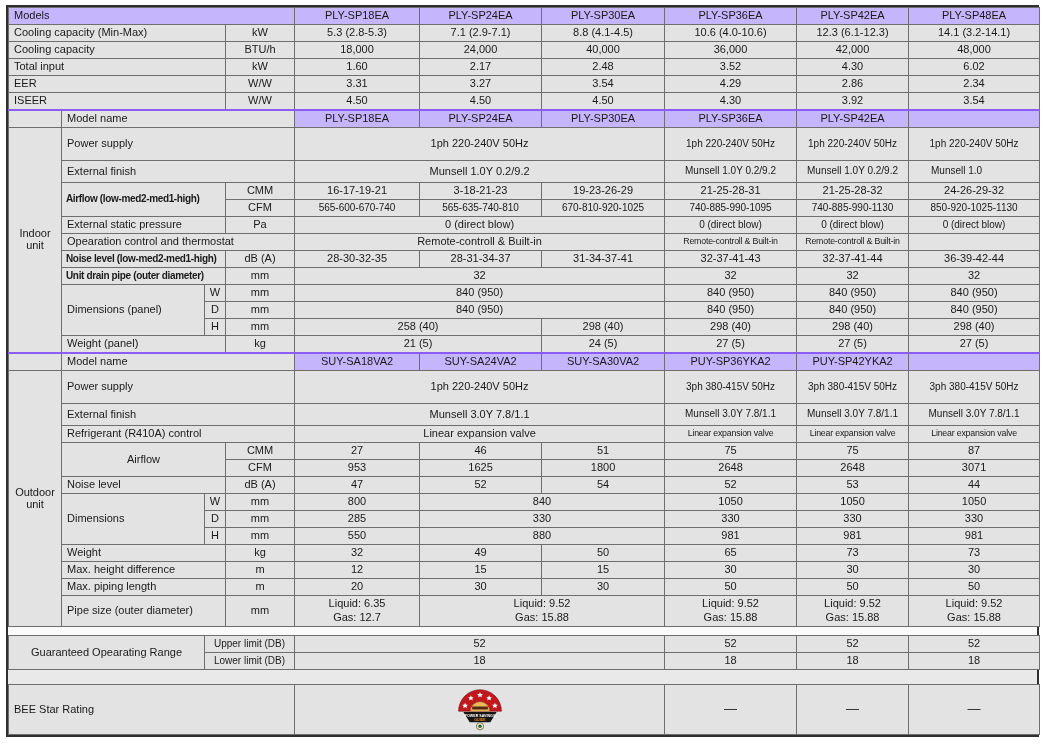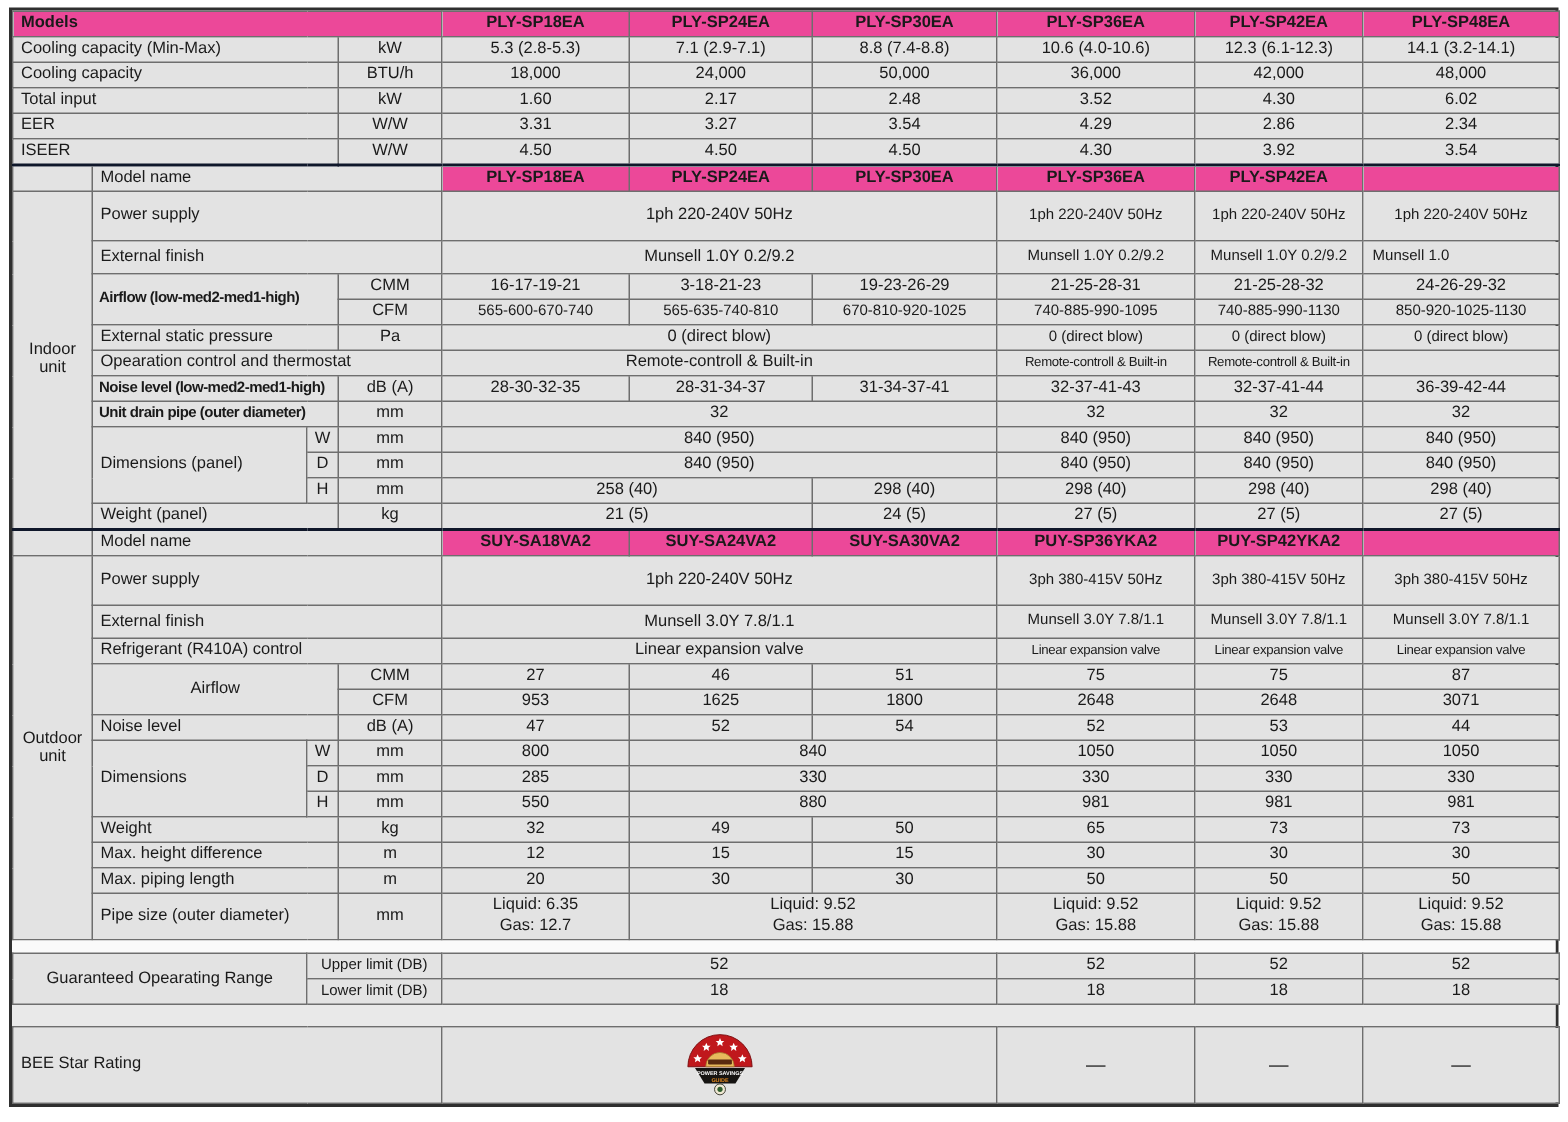--- a/index.html
+++ b/index.html
@@ -1,31 +1,31 @@
 <!DOCTYPE html>
 <html><head>
 <meta charset="utf-8">
 <style>
   html,body{margin:0;padding:0;background:#ffffff;}
   body{width:1045px;height:748px;overflow:hidden;font-family:"Liberation Sans","DejaVu Sans",sans-serif;color:#1a1a1a;}
   .frame{margin:5px 6px;border:2px solid #2f2f2f;background:#ffffff;}
   table{border-collapse:collapse;width:100%;table-layout:fixed;}
   td{border:1px solid #6e6e6e;background:#e3e3e3;font-size:11px;height:16px;line-height:1.05;
      text-align:center;vertical-align:middle;padding:0 3px;overflow:hidden;white-space:nowrap;}
-  td.hd{background:#ec4899;font-weight:bold;}
+  td.hd{background:#c4b5fd;font-weight:normal;}
   td.lbl{text-align:left;padding-left:5px;}
   td.lbl-ls{text-align:left;padding-left:4px;font-size:10px;letter-spacing:-0.35px;font-weight:bold;}
   td.sm{font-size:10px;}
   td.xs{font-size:8.8px;letter-spacing:-0.2px;}
-  td.la{text-align:left;padding-left:6px;}
+  td.la{text-align:left;padding-left:22px;}
   td.wrapok{white-space:normal;}
   tr.h33 td{height:32px;}
   tr.h22 td{height:21px;margin-top:20px;}
   tr.h31 td{height:30px;}
-  tr.sec td{border-top:2px solid #0f172a;}
+  tr.sec td{border-top:2px solid #8b5cf6;}
   .gap1{height:8px;background:#fafafa;border-bottom:0;}
   .gap2{height:14px;background:#e9e9e9;}
   .line{display:block;line-height:1.25;}
   .bee-row td{height:48px;}
   .dash{font-size:13px;}
 </style>
 </head>
 <body>
 
 <div class="frame">
@@ -53,31 +53,31 @@
       <td class="hd">PLY-SP36EA</td>
       <td class="hd">PLY-SP42EA</td>
       <td class="hd">PLY-SP48EA</td>
     </tr>
 
     <tr>
       <td colspan="3" class="lbl">Cooling capacity (Min-Max)</td>
       <td>kW</td>
       <td>5.3 (2.8-5.3)</td>
       <td>7.1 (2.9-7.1)</td>
-      <td>8.8 (7.4-8.8)</td>
+      <td>8.8 (4.1-4.5)</td>
       <td>10.6 (4.0-10.6)</td>
       <td>12.3 (6.1-12.3)</td>
       <td>14.1 (3.2-14.1)</td>
     </tr>
     <tr>
       <td colspan="3" class="lbl">Cooling capacity</td>
       <td>BTU/h</td>
       <td>18,000</td>
       <td>24,000</td>
-      <td>50,000</td>
+      <td>40,000</td>
       <td>36,000</td>
       <td>42,000</td>
       <td>48,000</td>
     </tr>
     <tr>
       <td colspan="3" class="lbl">Total input</td>
       <td>kW</td>
       <td>1.60</td>
       <td>2.17</td>
       <td>2.48</td>

